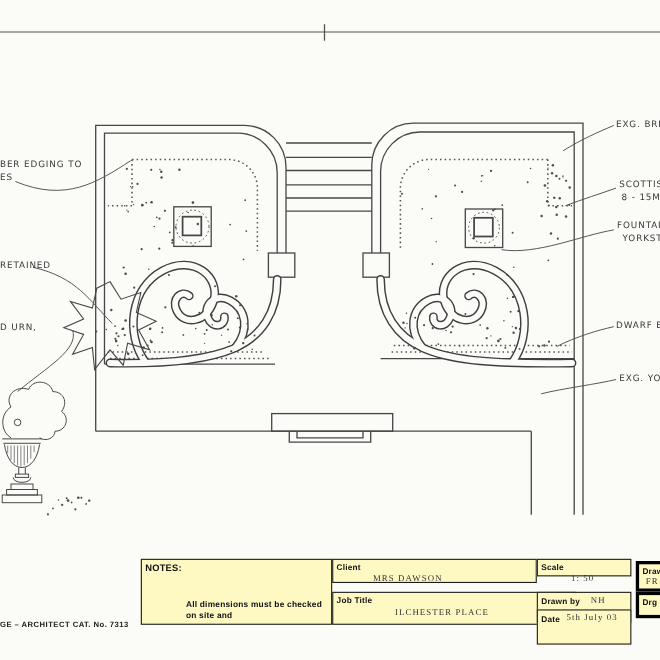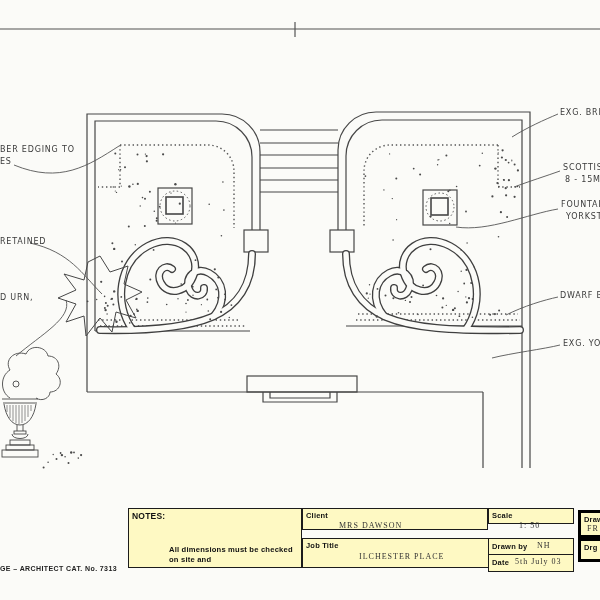--- a/index.html
+++ b/index.html
@@ -380,21 +380,21 @@
     </div>
 
     <div class="tb-box" style="left:488px;top:508px;width:86px;height:16px">
       <span class="tb-label pr-label">Scale</span>
       <span class="tb-value" style="left:30px;top:12px">1: 50</span>
     </div>
     <div class="tb-box" style="left:488px;top:538px;width:86px;height:28px">
       <span class="tb-label pr-label" style="top:3px">Drawn by</span>
       <span class="tb-value" style="left:48px;top:2px">NH</span>
     </div>
-    <div class="tb-box" style="left:488px;top:554px;width:86px;height:18px">
+    <div class="tb-box" style="left:488px;top:554px;width:86px;height:32px">
       <span class="tb-label pr-label" style="top:3px">Date</span>
       <span class="tb-value" style="left:26px;top:2px">5th July 03</span>
     </div>
 
     <div class="tb-box heavy" style="left:578px;top:510px;width:32px;height:28px">
       <span class="tb-label pr-label">Drawi</span>
       <span class="tb-value" style="left:6px;top:11px">FR</span>
     </div>
     <div class="tb-box heavy" style="left:578px;top:538px;width:32px;height:24px">
       <span class="tb-label pr-label">Drg N</span>

